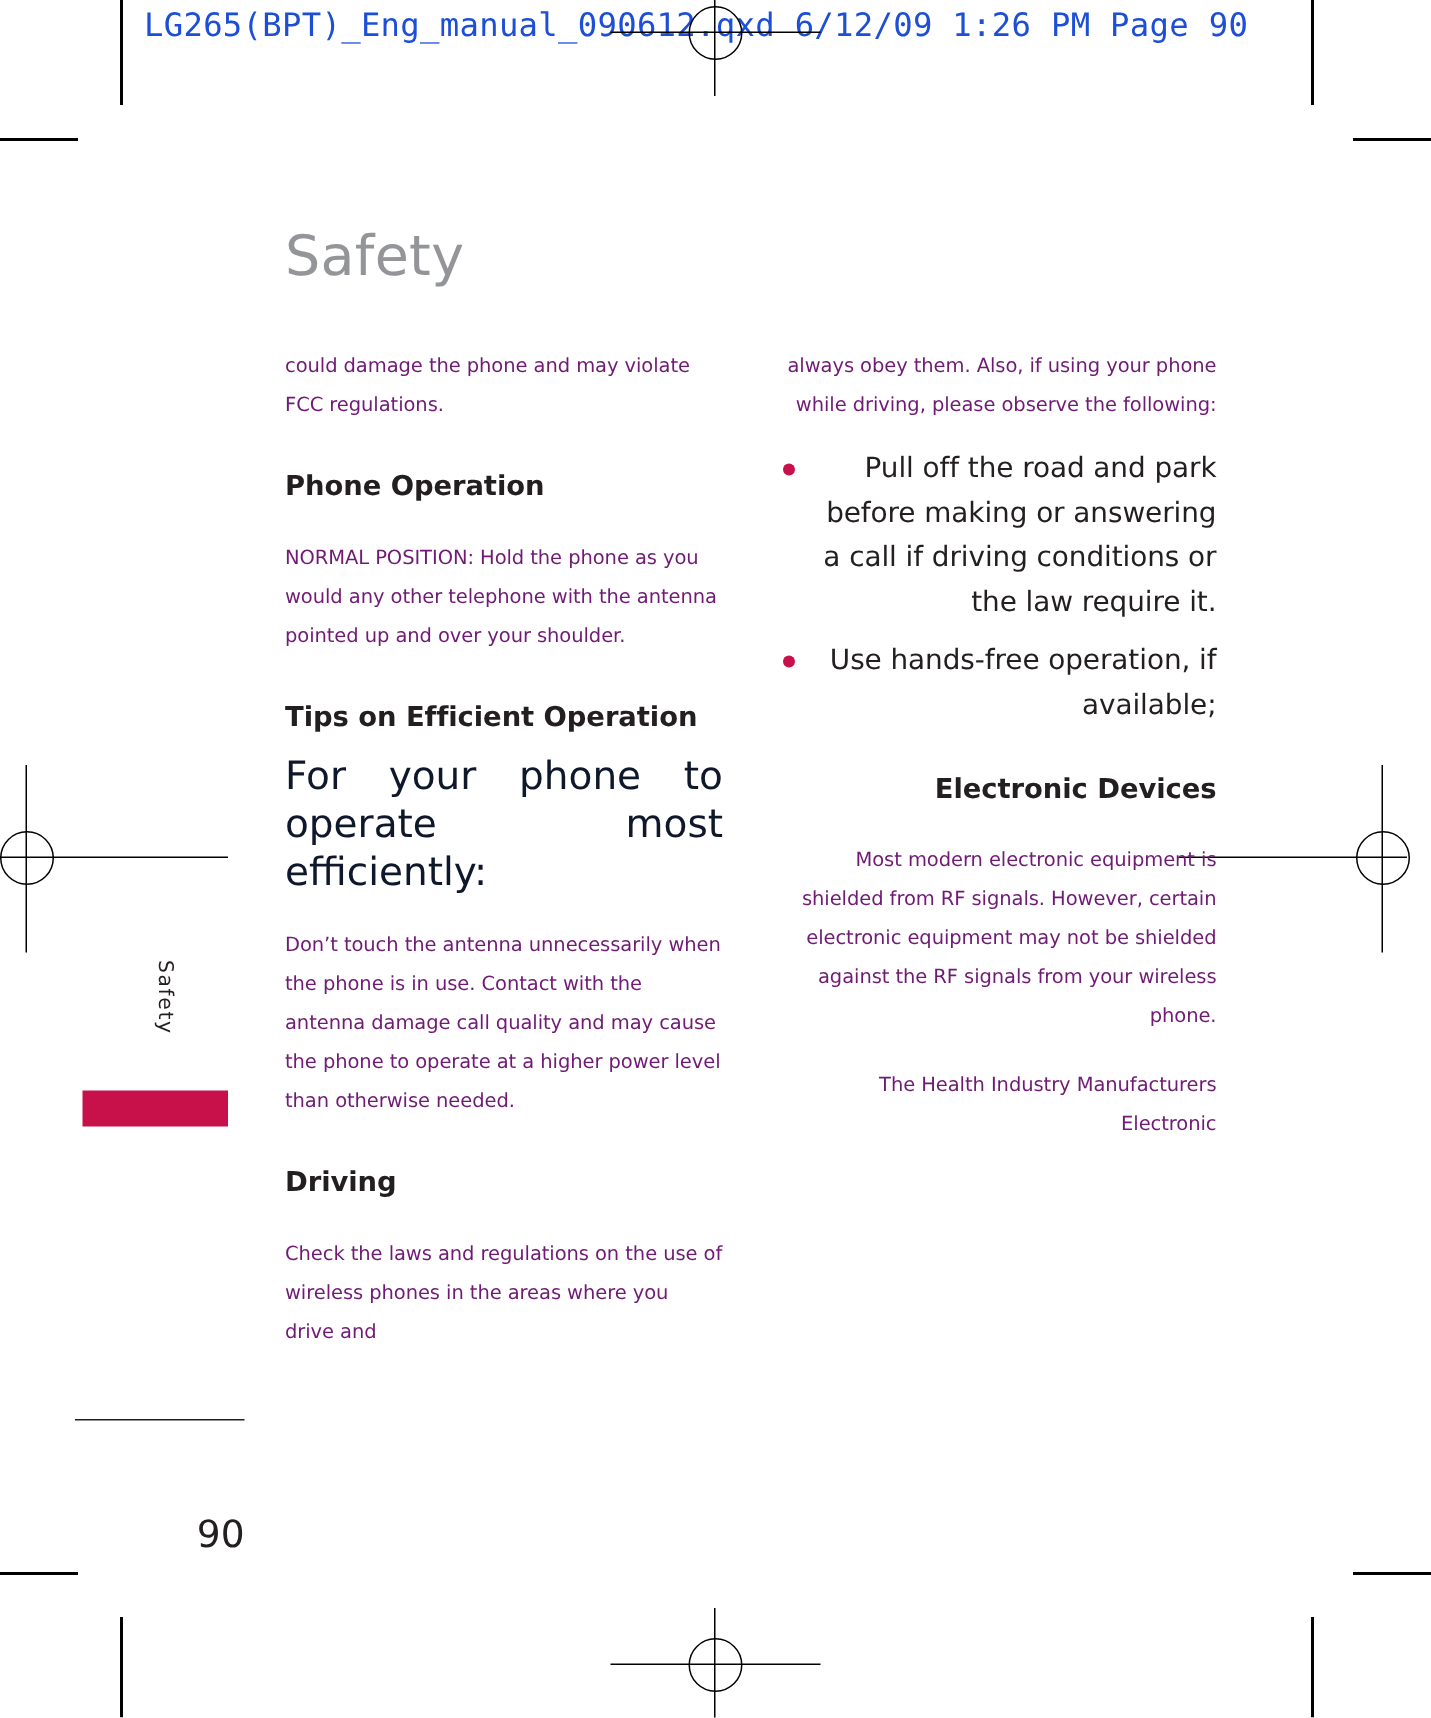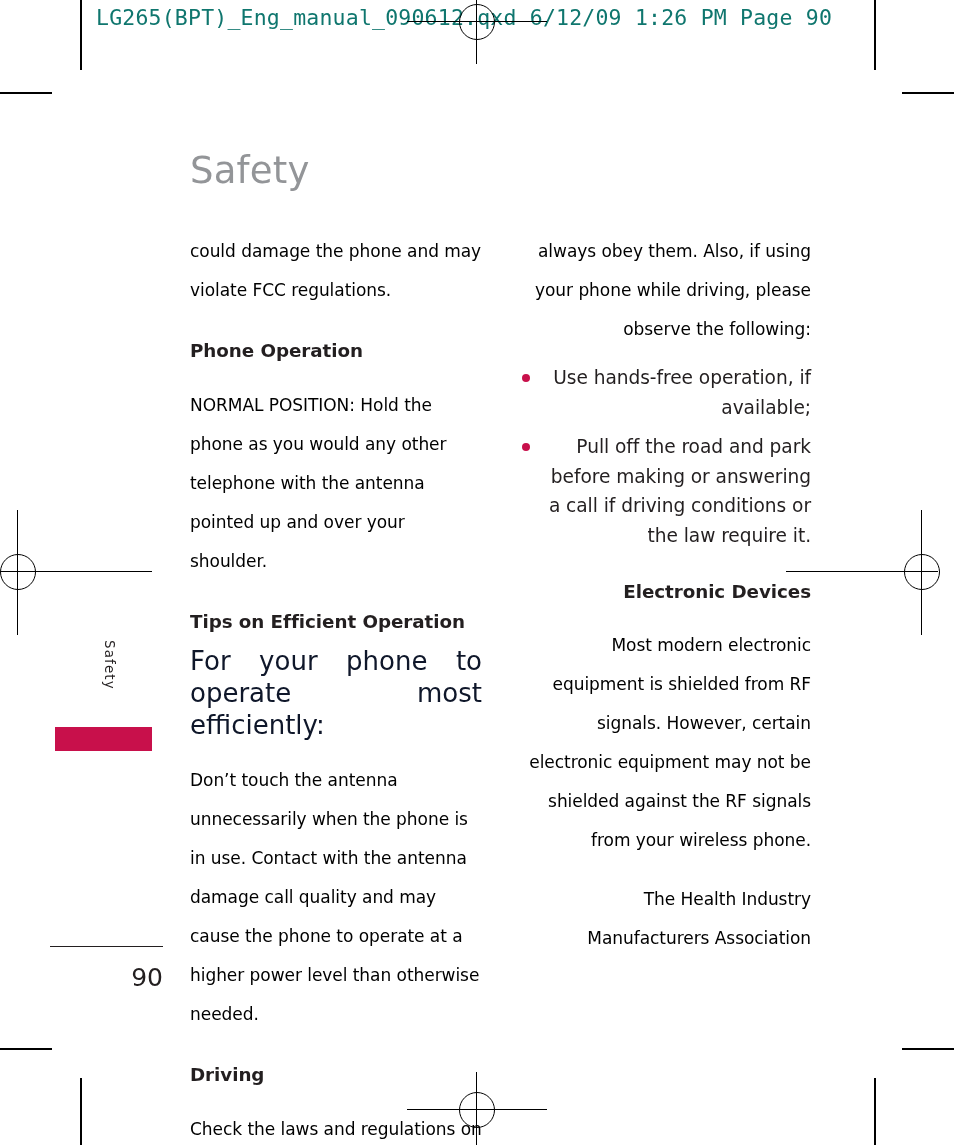--- a/index.html
+++ b/index.html
@@ -25,21 +25,21 @@
 
   
   .slug {
     position: absolute;
     left: 96px;
     top: 5px;
     font-family: "DejaVu Sans Mono", monospace;
     font-size: 21.5px;
     letter-spacing: 0.2px;
     white-space: nowrap;
-    color: #0f766e;
+    color: #1d4ed8;
   }
 
   
   .regmark { position: absolute; }
   .regmark .circ {
     position: absolute;
     border: 1.4px solid #000;
     border-radius: 50%;
     box-sizing: border-box;
   }
@@ -60,23 +60,23 @@
     position: absolute;
     top: 232px;
     width: 292px;
   }
   .col-left  { left: 190px; }
   .col-right { left: 519px; text-align: right; }
 
   p, h3 { margin: 0; }
 
   .body-text {
-    font-size: 17px;
-    line-height: 39px;
-    color: #000000;
+    font-size: 13px;
+    line-height: 26px;
+    color: #701a75;
     letter-spacing: -0.05px;
   }
 
   h3.sub {
     font-size: 18.3px;
     font-weight: bold;
     line-height: 29.6px;
     color: #231f20;
     letter-spacing: -0.05px;
   }
@@ -143,21 +143,21 @@
     position: absolute;
     left: 50px;
     top: 946px;
     width: 113px;
     height: 1.4px;
     background: #231f20;
   }
   .page-number {
     position: absolute;
     left: 50px;
-    top: 963px;
+    top: 1008px;
     width: 113px;
     text-align: right;
     font-size: 25px;
     color: #231f20;
   }
 </style>
 </head>
 <body>
 
 <div class="prepress">
@@ -223,28 +223,28 @@
   <p class="body-text gap-before-sm">Check the laws and regulations on the use of wireless phones in the areas where you drive and</p>
 </div>
 
 <div class="col col-right">
 
   <p class="body-text">always obey them. Also, if using your phone while driving, please observe the following:</p>
 
   <ul class="bullets">
     <li>
       <span class="dot"></span>
-      <span>Use hands-free operation, if available;</span>
+      <span>Pull off the road and park before making or answering a call if driving conditions or the law require it.</span>
     </li>
     <li>
       <span class="dot"></span>
-      <span>Pull off the road and park before making or answering a call if driving conditions or the law require it.</span>
+      <span>Use hands-free operation, if available;</span>
     </li>
   </ul>
 
   <h3 class="sub gap-before">Electronic Devices</h3>
   <p class="body-text gap-before-sm">Most modern electronic equipment is shielded from RF signals. However, certain electronic equipment may not be shielded against the RF signals from your wireless phone.</p>
 
-  <p class="body-text gap-before-sm">The Health Industry Manufacturers Association</p>
+  <p class="body-text gap-before-sm">The Health Industry Manufacturers Electronic</p>
 </div>
 
 <div class="footer-rule"></div>
 <div class="page-number">90</div>
 
 </body></html>

